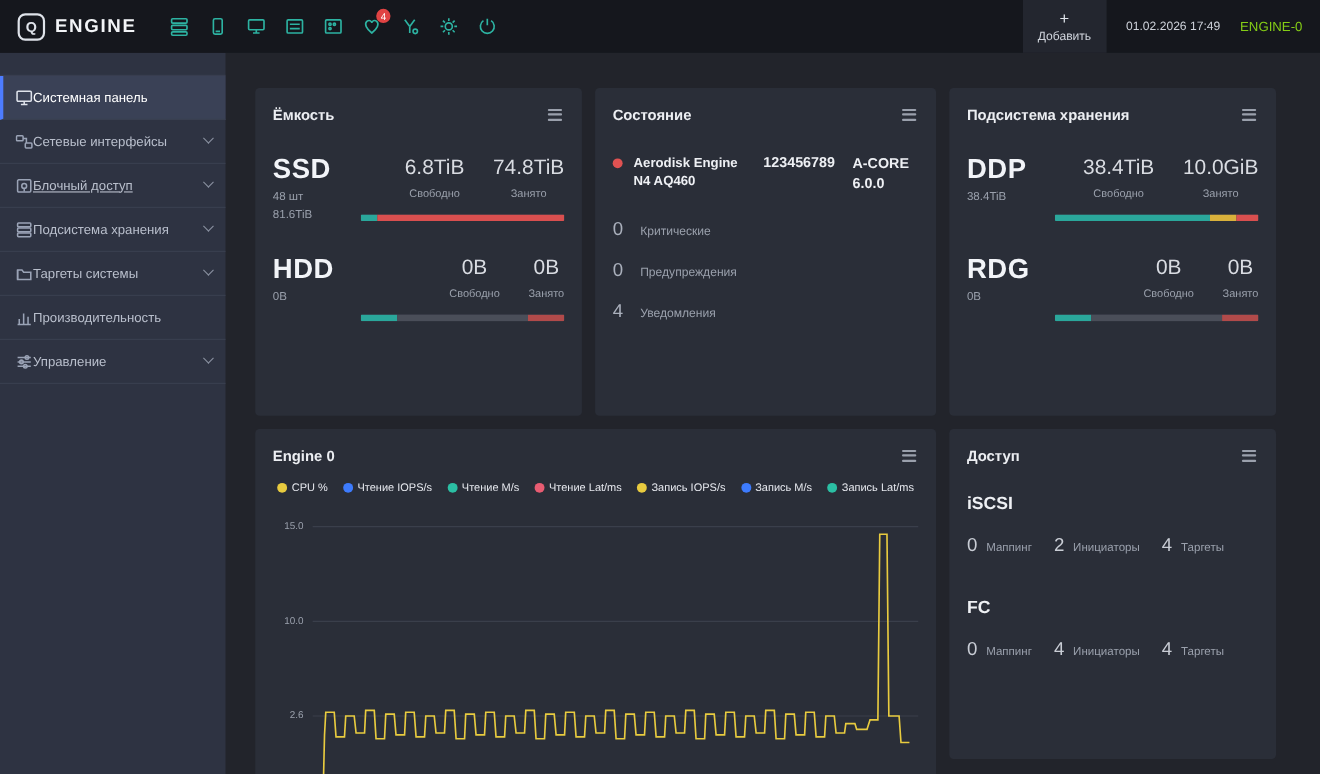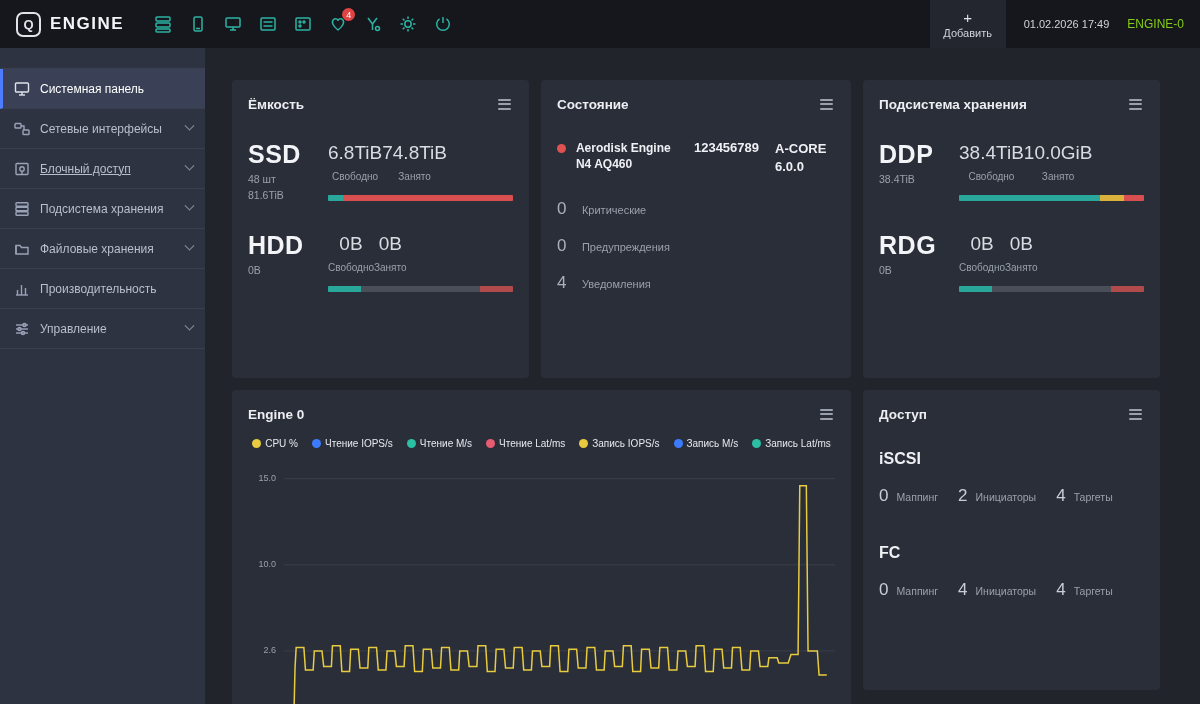--- a/index.html
+++ b/index.html
@@ -26,21 +26,21 @@
     align-items:center; justify-content:center; gap:2px; cursor:pointer; }
   .add-plus { font-size:15px; color:#dfe3ea; line-height:1; }
   .add-label { font-size:11px; color:#cfd3db; }
   .datetime { font-size:11px; color:#cfd3db; }
   .engine-name { font-size:12px; color:#84cc16; margin-right:6px; cursor:pointer; }
 
   
   .sidebar { position:absolute; top:48px; left:0; width:205px; bottom:0; background:#2e3342;
     padding-top:20px; }
   .nav { border-top:1px solid #3a4050; }
-  .nav-item { height:40px; display:flex; align-items:center; gap:10px; padding:0 12px 0 14px;
+  .nav-item { height:40px; display:flex; align-items:center; gap:0; padding:0 12px 0 14px;
     border-bottom:1px solid #3a4050; color:#b9bfcc; font-size:12px; cursor:pointer;
     position:relative; }
   .nav-item svg { stroke:#9aa3b6; fill:none; stroke-width:1.4; flex-shrink:0; }
   .nav-item.active { background:#3a4156; color:#ffffff; border-left:3px solid #4d7cff;
     padding-left:11px; }
   .nav-item.active svg { stroke:#dfe3ec; }
   .chev { margin-left:auto; width:7px; height:7px; border-right:1.5px solid #8a91a1;
     border-bottom:1.5px solid #8a91a1; transform:rotate(45deg) translate(-2px,-2px); }
   .nav-label.underlined { text-decoration:underline; }
 
@@ -58,21 +58,21 @@
   .engine-card { grid-column:1 / span 2; }
   .access-card { height:300px; align-self:start; }
 
   
   .cap-group { display:flex; margin-top:26px; }
   .cap-group + .cap-group { margin-top:30px; }
   .cap-left { width:80px; flex-shrink:0; }
   .cap-name { font-size:25px; font-weight:bold; color:#f2f4f8; letter-spacing:0.5px; }
   .cap-sub { font-size:10.5px; color:#9aa0ac; margin-top:4px; }
   .cap-right { flex:1; }
-  .cap-values { display:flex; justify-content:flex-start; margin-top:2px; }
+  .cap-values { display:flex; justify-content:flex-end; gap:26px; margin-top:2px; }
   .cap-val { text-align:center; }
   .cap-val .num { font-size:19px; color:#d9dce2; }
   .cap-val .lbl { font-size:10px; color:#9aa0ac; margin-top:7px; }
   .bar { display:flex; height:6px; margin-top:13px; border-radius:1px; overflow:hidden;
     background:#3a3f4a; }
   .bar > div { height:100%; }
 
   
   .status-top { display:flex; margin-top:26px; }
   .status-dot { width:9px; height:9px; border-radius:50%; margin-top:4px; flex-shrink:0; }
@@ -228,21 +228,21 @@
           <rect x="2" y="10.8" width="12" height="3.4" rx="0.8"></rect>
         </svg>
       <span class="nav-label">Подсистема хранения</span>
       <span class="chev"></span>
     </div>
     <div class="nav-item">
       <svg width="16" height="16" viewBox="0 0 16 16">
           <path d="M2 4.5 h4 l1.5 2 H14 V13 H2 Z"></path>
           <line x1="2" y1="4.5" x2="2" y2="13"></line>
         </svg>
-      <span class="nav-label">Файловые хранения</span>
+      <span class="nav-label">Таргеты системы</span>
       <span class="chev"></span>
     </div>
     <div class="nav-item">
       <svg width="16" height="16" viewBox="0 0 16 16">
           <line x1="3.5" y1="14" x2="3.5" y2="9"></line>
           <line x1="7.5" y1="14" x2="7.5" y2="4"></line>
           <line x1="11.5" y1="14" x2="11.5" y2="7"></line>
           <line x1="2" y1="14" x2="14" y2="14"></line>
         </svg>
       <span class="nav-label">Производительность</span>

